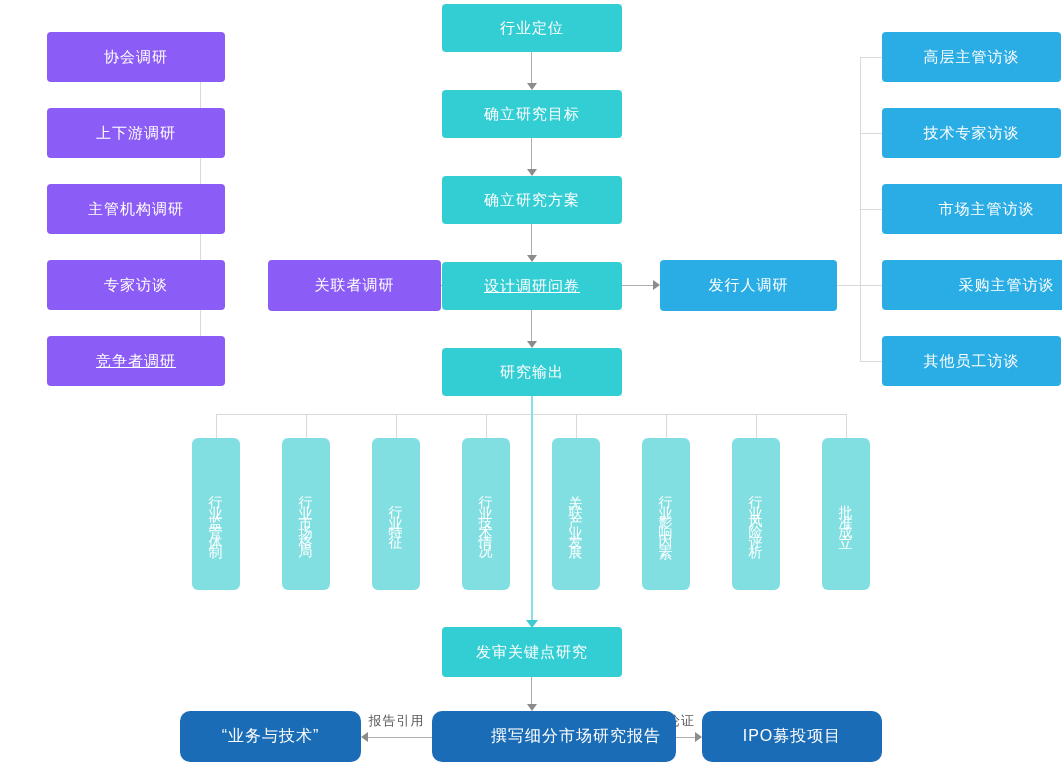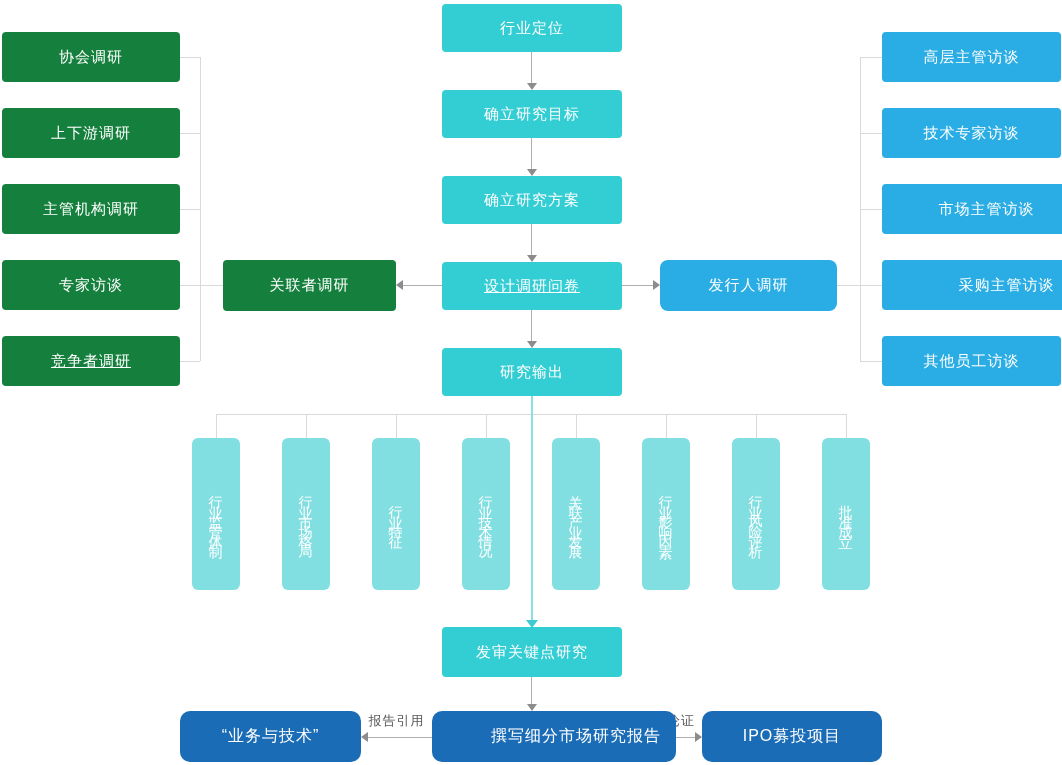--- a/index.html
+++ b/index.html
@@ -5,21 +5,21 @@
   html,body{margin:0;padding:0;background:#ffffff;}
   .canvas{
     position:relative;width:1062px;height:765px;background:#ffffff;
     font-family:"Liberation Sans","DejaVu Sans",sans-serif;overflow:hidden;
   }
   .node{
     position:absolute;display:flex;align-items:center;justify-content:center;
     color:#ffffff;font-size:15px;border-radius:4px;text-align:center;
     letter-spacing:1px;
   }
-  .blue {background:#15803d;}
+  .blue {background:#8b5cf6;margin-left:45px;}
   .lblue{background:#29ADE4;}
   .teal {background:#33CDD4;}
   .dblue{background:#1A6CB6;font-size:16px;border-radius:10px;}
   .vert{
     background:#82DFE1;border-radius:6px;
     writing-mode:vertical-rl;letter-spacing:10px;font-size:14px;
   }
   .hline,.vline{position:absolute;background:#D9D9D9;}
   .hline{height:1px;}
   .vline{width:1px;}
@@ -100,21 +100,21 @@
   <div class="node blue" style="left:2px;top:336px;width:178px;height:50px;text-decoration:underline;">竞争者调研</div>
 
   <div class="node blue" style="left:223px;top:260px;width:173px;height:51px;">关联者调研</div>
 
   <div class="node teal" style="left:442px;top:4px;width:180px;height:48px;">行业定位</div>
   <div class="node teal" style="left:442px;top:90px;width:180px;height:48px;">确立研究目标</div>
   <div class="node teal" style="left:442px;top:176px;width:180px;height:48px;">确立研究方案</div>
   <div class="node teal" style="left:442px;top:262px;width:180px;height:48px;text-decoration:underline;">设计调研问卷</div>
   <div class="node teal" style="left:442px;top:348px;width:180px;height:48px;">研究输出</div>
 
-  <div class="node lblue" style="left:660px;top:260px;width:177px;height:51px;border-radius:8px;">发行人调研</div>
+  <div class="node lblue" style="left:660px;top:260px;width:177px;height:51px;">发行人调研</div>
 
   <div class="node lblue" style="left:882px;top:32px;width:179px;height:50px;">高层主管访谈</div>
   <div class="node lblue" style="left:882px;top:108px;width:179px;height:50px;">技术专家访谈</div>
   <div class="node lblue" style="left:882px;top:184px;width:209px;height:50px;">市场主管访谈</div>
   <div class="node lblue" style="left:882px;top:260px;width:179px;height:50px;padding-left:35px;">采购主管访谈</div>
   <div class="node lblue" style="left:882px;top:336px;width:179px;height:50px;">其他员工访谈</div>
 
   <div class="node vert" style="left:192px;top:438px;width:48px;height:152px;">行业监管体制</div>
   <div class="node vert" style="left:282px;top:438px;width:48px;height:152px;">行业市场格局</div>
   <div class="node vert" style="left:372px;top:438px;width:48px;height:152px;">行业特征</div>

